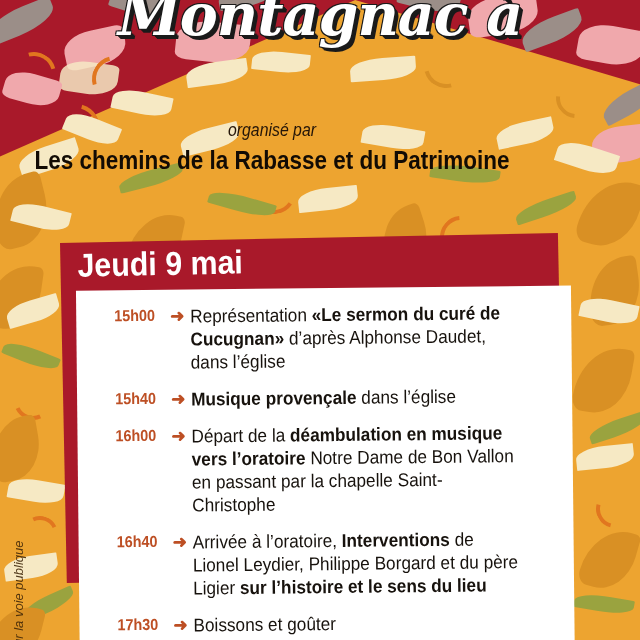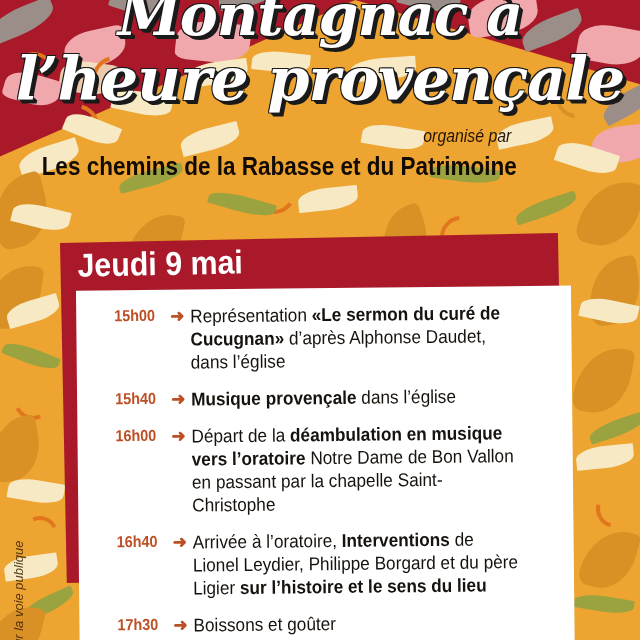--- a/index.html
+++ b/index.html
@@ -84,22 +84,22 @@
       -1px -1px 0 #1a1a1a,
        1px -1px 0 #1a1a1a,
       -1px  1px 0 #1a1a1a;
   }
   .title-1 { font-size:57px; line-height:62px; }
   .title-2 { font-size:60px; line-height:66px; }
 
   
   .org-wrap {
     position:absolute;
-    left:0; top:126px; width:544px;
-    text-align:right; z-index:20;
+    left:0; top:120px; width:544px;
+    text-align:center; z-index:20;
   }
   .org-label {
     font-family:"Liberation Sans", sans-serif;
     font-style:italic;
     font-size:18px;
     color:#241508;
     letter-spacing:0px;
     transform:scaleX(0.88);
   }
   .org-name {
@@ -282,21 +282,20 @@
 
     <div class="fern" style="left:330px;top:604px;width:58px;height:22px;background:#f6e9c4;transform:rotate(-10deg);"></div>
     <div class="leaf" style="left:248px;top:616px;width:62px;height:16px;background:#9aa33f;transform:rotate(18deg);"></div>
     <div class="swoosh" style="left:438px;top:600px;width:38px;height:38px;color:#e1761f;transform:rotate(60deg);"></div>
     <div class="paisley" style="left:140px;top:608px;width:46px;height:56px;background:#d99024;transform:rotate(-14deg);"></div>
     <div class="fern" style="left:498px;top:616px;width:56px;height:22px;background:#f6e9c4;transform:rotate(8deg);"></div>
   </div>
 
   <div class="title-wrap">
     <div class="title-line title-1">Montagnac à</div>
-    <div class="title-line title-2">l’heure provençale</div>
   </div>
 
   <div class="org-wrap">
     <div class="org-label">organisé par</div>
     <div class="org-name">Les chemins de la Rabasse et du Patrimoine</div>
   </div>
 
   <div class="panel">
     <div class="panel-red"></div>
     <div class="day-title">Jeudi 9 mai</div>

